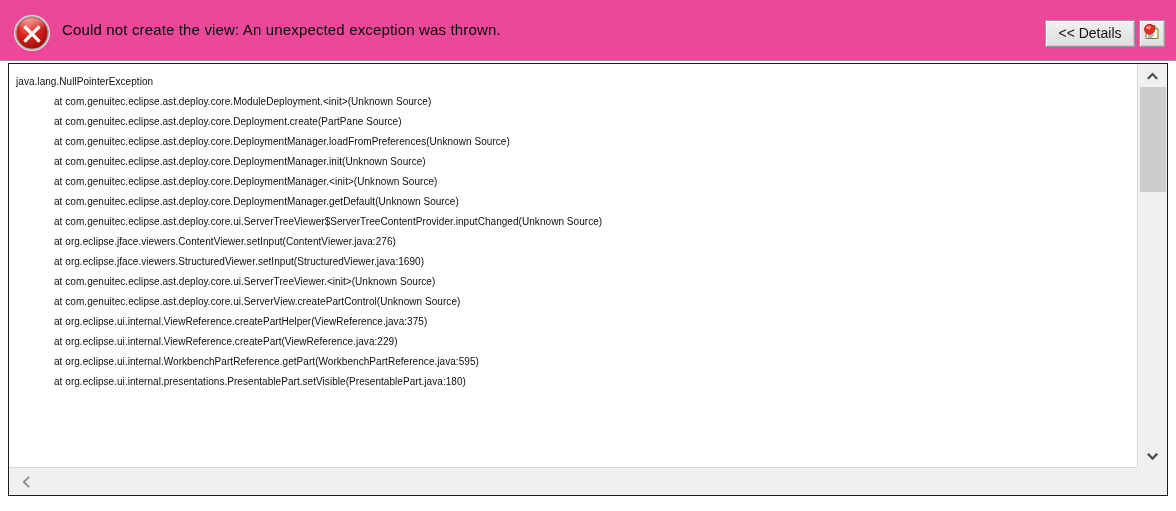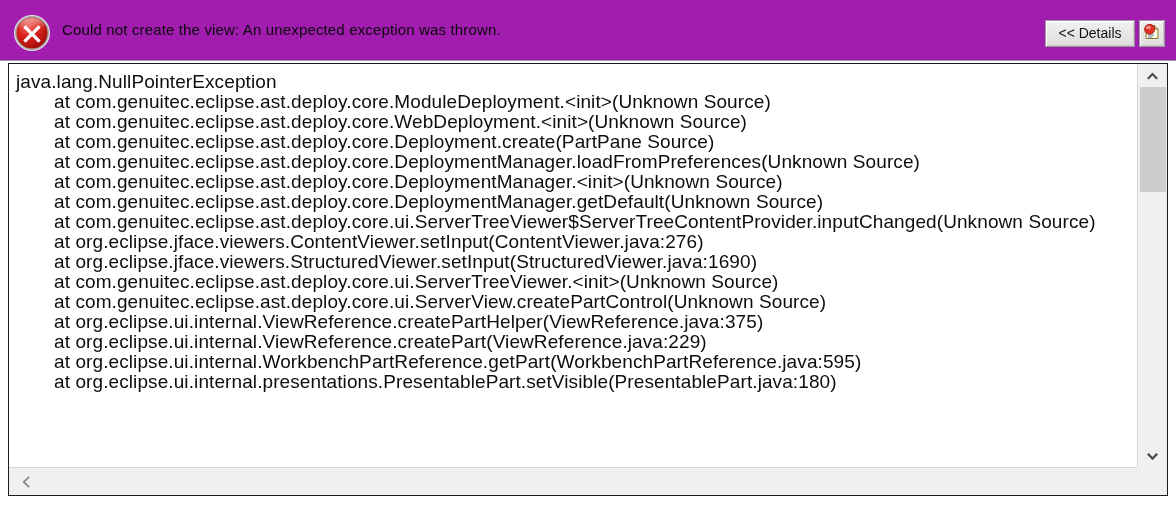--- a/index.html
+++ b/index.html
@@ -15,21 +15,21 @@
     position: relative;
   }
 
   
   .header {
     position: absolute;
     left: 0;
     top: 0;
     width: 1176px;
     height: 61px;
-    background: #a21caf;
+    background: #ec4899;
     border-bottom: 1px solid #9a9a9a;
     box-sizing: border-box;
   }
 
   .error-icon {
     position: absolute;
     left: 13px;
     top: 14px;
     width: 38px;
     height: 38px;
@@ -104,21 +104,21 @@
   }
 
   .trace-list {
     padding: 8px 0 0 7px;
     margin: 0;
     list-style: none;
   }
 
   .trace-line {
     font-family: "Liberation Sans", sans-serif;
-    font-size: 19px;
+    font-size: 10px;
     line-height: 20px;
     color: #0d0d0d;
     white-space: nowrap;
     letter-spacing: 0.005em;
   }
   .trace-line.indent {
     padding-left: 38px;
   }
 
   
@@ -237,23 +237,23 @@
     </span>
   </button>
 </div>
 
 <div class="details-pane">
 
   <div class="trace-viewport">
     <div class="trace-list">
       <div class="trace-line">java.lang.NullPointerException</div>
       <div class="trace-line indent">at com.genuitec.eclipse.ast.deploy.core.ModuleDeployment.&lt;init&gt;(Unknown Source)</div>
-      <div class="trace-line indent">at com.genuitec.eclipse.ast.deploy.core.WebDeployment.&lt;init&gt;(Unknown Source)</div>
       <div class="trace-line indent">at com.genuitec.eclipse.ast.deploy.core.Deployment.create(PartPane Source)</div>
       <div class="trace-line indent">at com.genuitec.eclipse.ast.deploy.core.DeploymentManager.loadFromPreferences(Unknown Source)</div>
+      <div class="trace-line indent">at com.genuitec.eclipse.ast.deploy.core.DeploymentManager.init(Unknown Source)</div>
       <div class="trace-line indent">at com.genuitec.eclipse.ast.deploy.core.DeploymentManager.&lt;init&gt;(Unknown Source)</div>
       <div class="trace-line indent">at com.genuitec.eclipse.ast.deploy.core.DeploymentManager.getDefault(Unknown Source)</div>
       <div class="trace-line indent">at com.genuitec.eclipse.ast.deploy.core.ui.ServerTreeViewer$ServerTreeContentProvider.inputChanged(Unknown Source)</div>
       <div class="trace-line indent">at org.eclipse.jface.viewers.ContentViewer.setInput(ContentViewer.java:276)</div>
       <div class="trace-line indent">at org.eclipse.jface.viewers.StructuredViewer.setInput(StructuredViewer.java:1690)</div>
       <div class="trace-line indent">at com.genuitec.eclipse.ast.deploy.core.ui.ServerTreeViewer.&lt;init&gt;(Unknown Source)</div>
       <div class="trace-line indent">at com.genuitec.eclipse.ast.deploy.core.ui.ServerView.createPartControl(Unknown Source)</div>
       <div class="trace-line indent">at org.eclipse.ui.internal.ViewReference.createPartHelper(ViewReference.java:375)</div>
       <div class="trace-line indent">at org.eclipse.ui.internal.ViewReference.createPart(ViewReference.java:229)</div>
       <div class="trace-line indent">at org.eclipse.ui.internal.WorkbenchPartReference.getPart(WorkbenchPartReference.java:595)</div>

